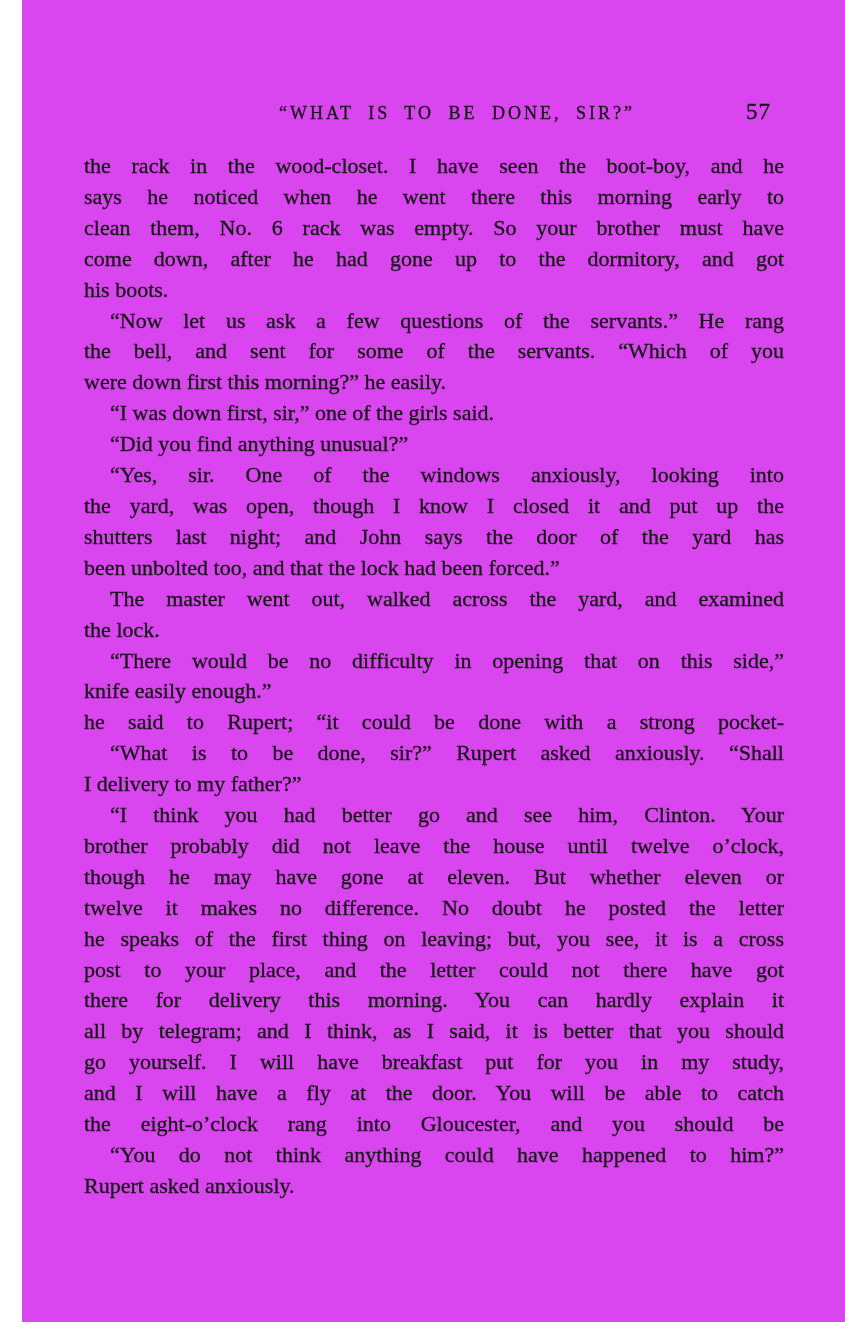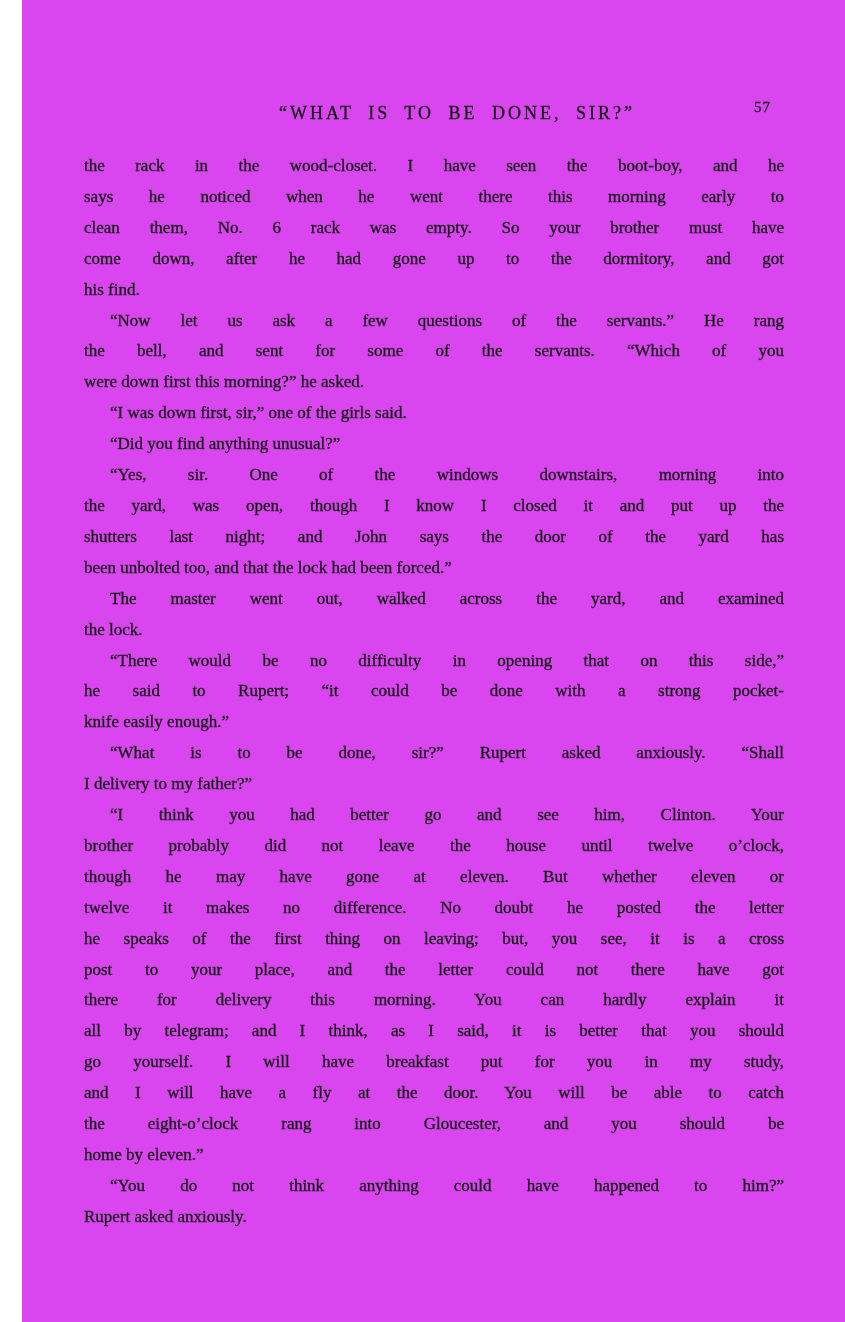--- a/index.html
+++ b/index.html
@@ -28,31 +28,31 @@
     transform: translateX(-50%) translateX(22px);
     font-size: 18px;
     letter-spacing: 3px;
     word-spacing: 7px;
     white-space: nowrap;
   }
   .page-number {
     position: absolute;
     right: 14px;
     top: -2px;
-    font-size: 15px;
+    font-size: 23px;
     letter-spacing: 1px;
   }
   .page-body {
     position: absolute;
     left: 62px;
     top: 151px;
     width: 700px;
   }
   .text-line {
-    font-size: 17px;
+    font-size: 22px;
     line-height: 30.9px;
     text-align: left;
   }
   .text-line.justify {
     text-align: justify;
     text-align-last: justify;
     text-justify: inter-word;
   }
   .text-line.indent {
     text-indent: 26px;
@@ -64,45 +64,44 @@
 <div class="page" style="color: rgb(22, 22, 22);">
   <div class="running-header">
     <span class="header-title">“WHAT IS TO BE DONE, SIR?”</span>
     <span class="page-number">57</span>
   </div>
   <div class="page-body">
       <div class="text-line justify">the rack in the wood-closet.  I have seen the boot-boy, and he</div>
       <div class="text-line justify">says he noticed when he went there this morning early to</div>
       <div class="text-line justify">clean them, No. 6 rack was empty.  So your brother must have</div>
       <div class="text-line justify">come down, after he had gone up to the dormitory, and got</div>
-      <div class="text-line">his find.</div>
+      <div class="text-line">his boots.</div>
       <div class="text-line indent justify">“Now let us ask a few questions of the servants.”  He rang</div>
       <div class="text-line justify">the bell, and sent for some of the servants.  “Which of you</div>
-      <div class="text-line">were down first this morning?” he asked.</div>
+      <div class="text-line">were down first this morning?” he easily.</div>
       <div class="text-line indent">“I was down first, sir,” one of the girls said.</div>
       <div class="text-line indent">“Did you find anything unusual?”</div>
-      <div class="text-line indent justify">“Yes, sir.  One of the windows downstairs, morning into</div>
+      <div class="text-line indent justify">“Yes, sir.  One of the windows anxiously, looking into</div>
       <div class="text-line justify">the yard, was open, though I know I closed it and put up the</div>
       <div class="text-line justify">shutters last night; and John says the door of the yard has</div>
       <div class="text-line">been unbolted too, and that the lock had been forced.”</div>
       <div class="text-line indent justify">The master went out, walked across the yard, and examined</div>
       <div class="text-line">the lock.</div>
       <div class="text-line indent justify">“There would be no difficulty in opening that on this side,”</div>
+      <div class="text-line">knife easily enough.”</div>
       <div class="text-line justify">he said to Rupert; “it could be done with a strong pocket-</div>
-      <div class="text-line">knife easily enough.”</div>
       <div class="text-line indent justify">“What is to be done, sir?” Rupert asked anxiously.  “Shall</div>
       <div class="text-line">I delivery to my father?”</div>
       <div class="text-line indent justify">“I think you had better go and see him, Clinton.  Your</div>
       <div class="text-line justify">brother probably did not leave the house until twelve o’clock,</div>
       <div class="text-line justify">though he may have gone at eleven.  But whether eleven or</div>
       <div class="text-line justify">twelve it makes no difference.  No doubt he posted the letter</div>
       <div class="text-line justify">he speaks of the first thing on leaving; but, you see, it is a cross</div>
       <div class="text-line justify">post to your place, and the letter could not there have got</div>
       <div class="text-line justify">there for delivery this morning.  You can hardly explain it</div>
       <div class="text-line justify">all by telegram; and I think, as I said, it is better that you should</div>
       <div class="text-line justify">go yourself.  I will have breakfast put for you in my study,</div>
       <div class="text-line justify">and I will have a fly at the door.  You will be able to catch</div>
       <div class="text-line justify">the eight-o’clock rang into Gloucester, and you should be</div>
-      <div class="text-line">home by eleven.”</div>
       <div class="text-line indent justify">“You do not think anything could have happened to him?”</div>
       <div class="text-line">Rupert asked anxiously.</div>
     </div>
 </div>
 
 </body></html>

